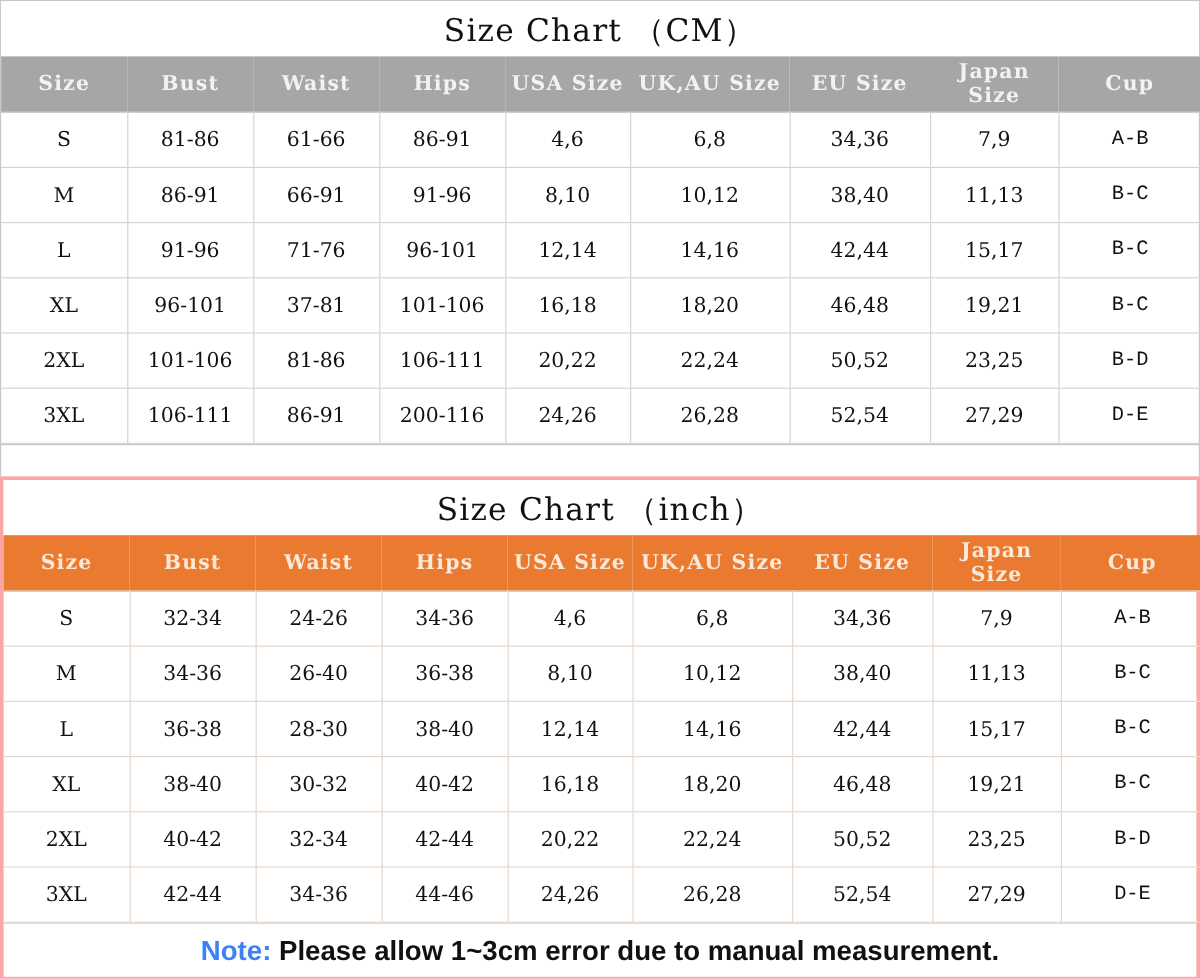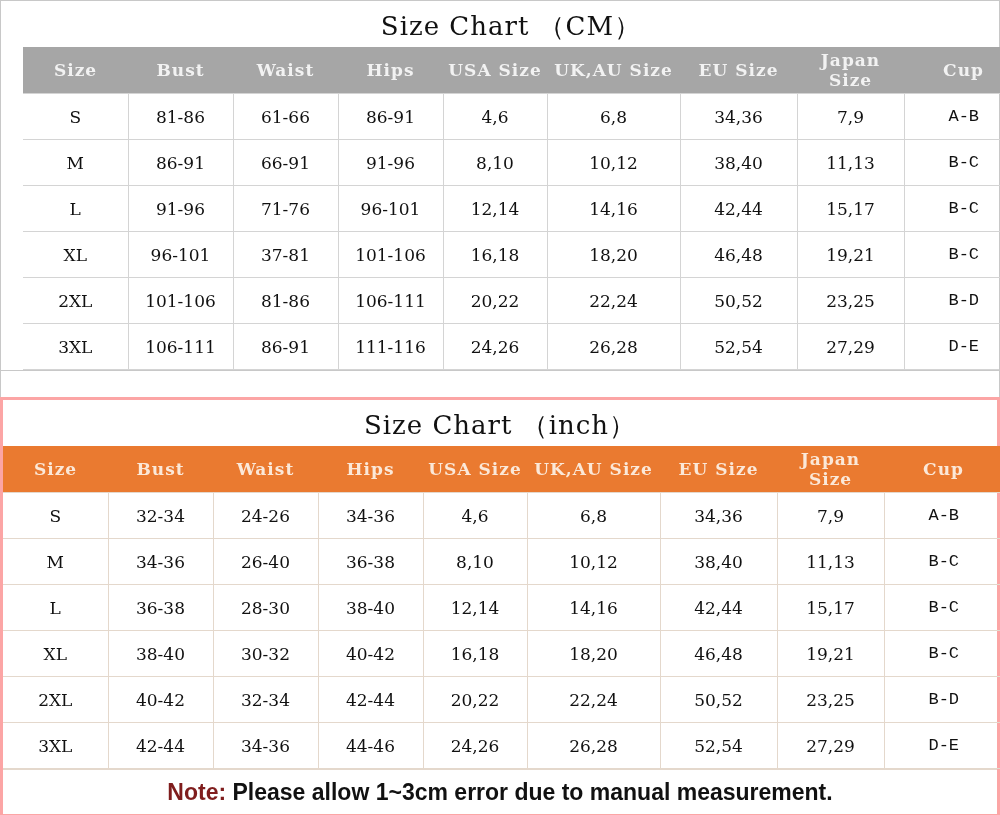--- a/index.html
+++ b/index.html
@@ -1,37 +1,37 @@
 <!DOCTYPE html>
 <html><head>
 <meta charset="utf-8">
 <style>
   html, body { margin: 0; padding: 0; background: #ffffff; }
   body { width: 1000px; height: 815px; position: relative; overflow: hidden;
          font-family: "DejaVu Serif", "Liberation Serif", serif; color: #111; }
   .chart { position: absolute; left: 0; width: 1000px; box-sizing: border-box; }
-  .chart-cm { top: 0; border: 1px solid #c8c8c8; padding-left: 22px; }
+  .chart-cm { top: 0; border: 1px solid #c8c8c8; }
   .chart-in { top: 397px; border: 3px solid #fca5a5; }
   .chart-title { height: 46px; line-height: 50px; text-align: center; font-size: 26px;
                  letter-spacing: 1px; background: #fff; }
   .chart-in .chart-title { height: 46px; }
   table { border-collapse: collapse; width: 100%; table-layout: fixed; border-radius: 11px; }
   th { height: 46px; font-weight: bold; font-size: 17px; letter-spacing: 1px; color: #f2f2f2;
        text-align: center; padding: 0; }
   .chart-cm th { background: #a6a6a6; }
   .chart-in th { background: #ea7a30; color: #fbe8d8; }
   td { height: 45px; text-align: center; font-size: 17px; padding: 0; border: 1px solid #d4d4d4; }
   .chart-in td { border-color: #e4d8cc; }
   tr td:first-child { border-left: none; }
   tr td:last-child { border-right: none; font-family: Liberation Mono, monospace; }
   .spacer { position: absolute; left: 0; top: 369px; width: 1000px; height: 28px;
             border-left: 1px solid #c8c8c8; border-right: 1px solid #c8c8c8; box-sizing: border-box; }
   .note { height: 44px; line-height: 44px; text-align: center; font-family: "Liberation Sans", sans-serif;
           font-weight: bold; font-size: 23px; color: #111; border-top: 1px solid #e4d8cc;}
-  .note-label { color: #7f1d1d; }
+  .note-label { color: #3b82f6; }
 </style>
 </head>
 <body>
 
 <div class="chart chart-cm">
   <div class="chart-title">Size Chart （CM）</div>
   <table>
     <colgroup>
       <col style="width:105px">
         <col style="width:105px">
@@ -109,21 +109,21 @@
           <td>20,22</td>
           <td>22,24</td>
           <td>50,52</td>
           <td>23,25</td>
           <td>B-D</td>
         </tr>
         <tr>
           <td>3XL</td>
           <td>106-111</td>
           <td>86-91</td>
-          <td>111-116</td>
+          <td>200-116</td>
           <td>24,26</td>
           <td>26,28</td>
           <td>52,54</td>
           <td>27,29</td>
           <td>D-E</td>
         </tr>
       </tbody>
   </table>
 </div>
 

